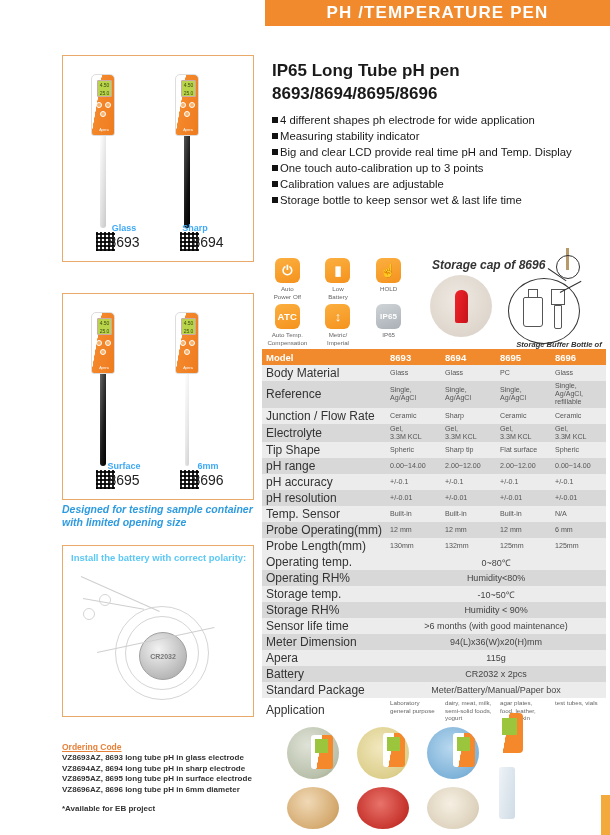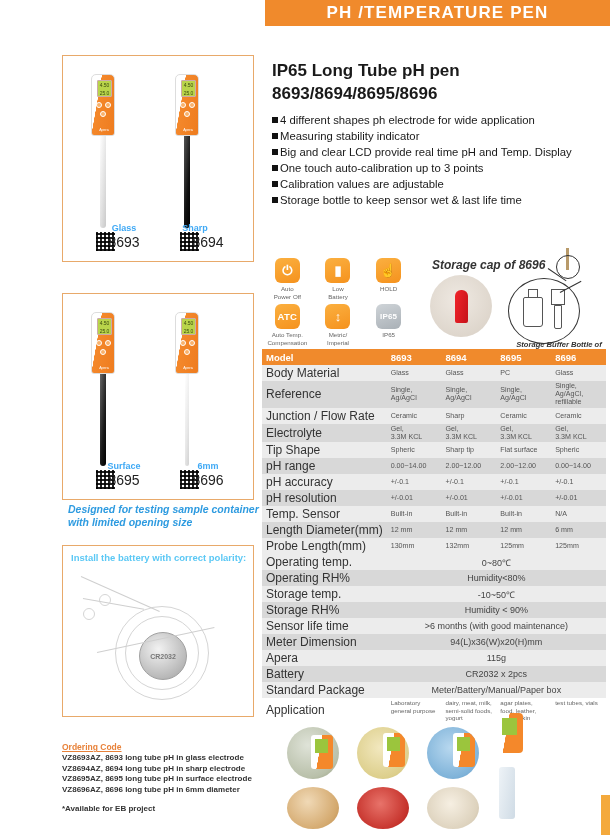--- a/index.html
+++ b/index.html
@@ -70,21 +70,21 @@
   .pen-label .kind {
     font-size: 9px; font-weight: bold; color: #3FA9F5; line-height: 11px;
   }
   .pen-label .num {
     font-size: 14px; color: #222; line-height: 16px;
   }
 
   .tagline {
     position: absolute; left: 62px; top: 503px; width: 200px;
     font-size: 10.5px; font-weight: bold; font-style: italic;
-    color: #2E9BE0; line-height: 13px; margin-left: 6px;
+    color: #2E9BE0; line-height: 13px;
   }
 
   .battery-title {
     position: absolute; left: 8px; top: 6px;
     font-size: 9.5px; font-weight: bold; color: #5BC8F5;
   }
   .battery-diagram {
     position: absolute; left: 14px; top: 26px; width: 164px; height: 138px;
   }
   .bd-line { position: absolute; background: #cfcfcf; }
@@ -512,21 +512,21 @@
         <td class="val" style="white-space: pre-line;">+/-0.01</td>
       </tr>
       <tr>
         <td class="lbl">Temp. Sensor</td>
         <td class="val" style="white-space: pre-line;">Built-in</td>
         <td class="val" style="white-space: pre-line;">Built-in</td>
         <td class="val" style="white-space: pre-line;">Built-in</td>
         <td class="val" style="white-space: pre-line;">N/A</td>
       </tr>
       <tr class="alt">
-        <td class="lbl">Length Diameter(mm)</td>
+        <td class="lbl">Probe Operating(mm)</td>
         <td class="val" style="white-space: pre-line;">12 mm</td>
         <td class="val" style="white-space: pre-line;">12 mm</td>
         <td class="val" style="white-space: pre-line;">12 mm</td>
         <td class="val" style="white-space: pre-line;">6 mm</td>
       </tr>
       <tr>
         <td class="lbl">Probe Length(mm)</td>
         <td class="val" style="white-space: pre-line;">130mm</td>
         <td class="val" style="white-space: pre-line;">132mm</td>
         <td class="val" style="white-space: pre-line;">125mm</td>

